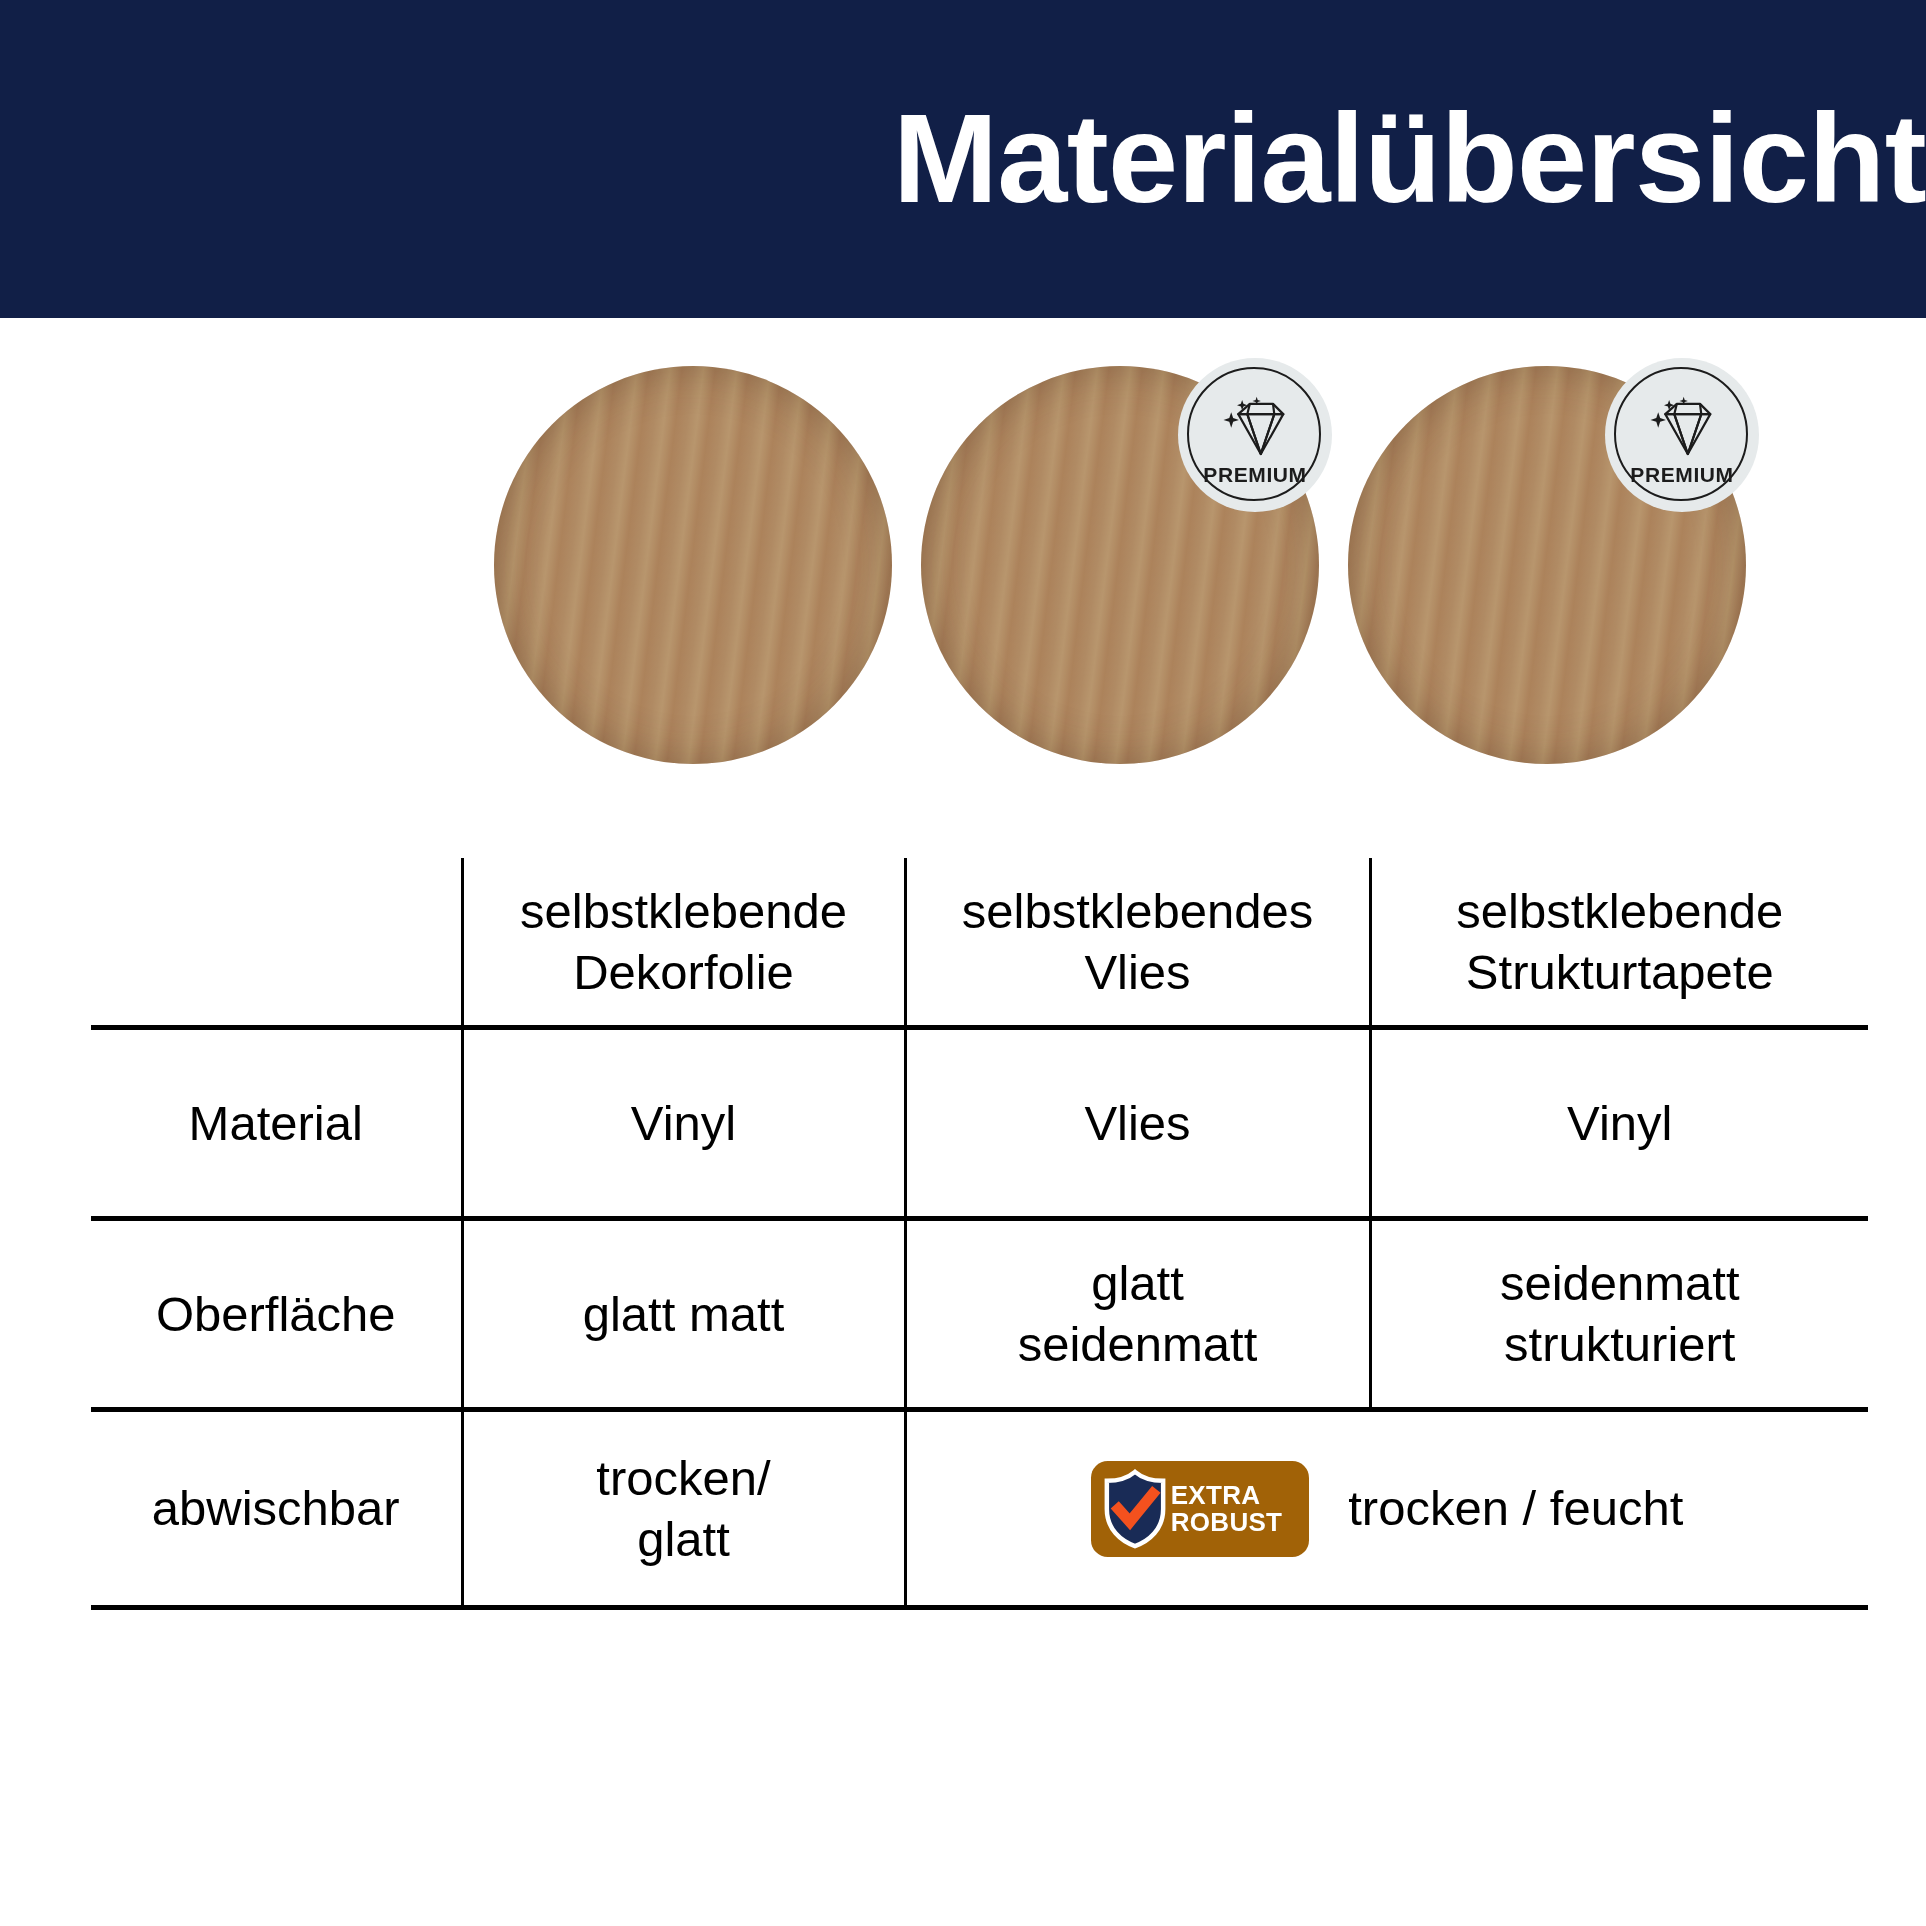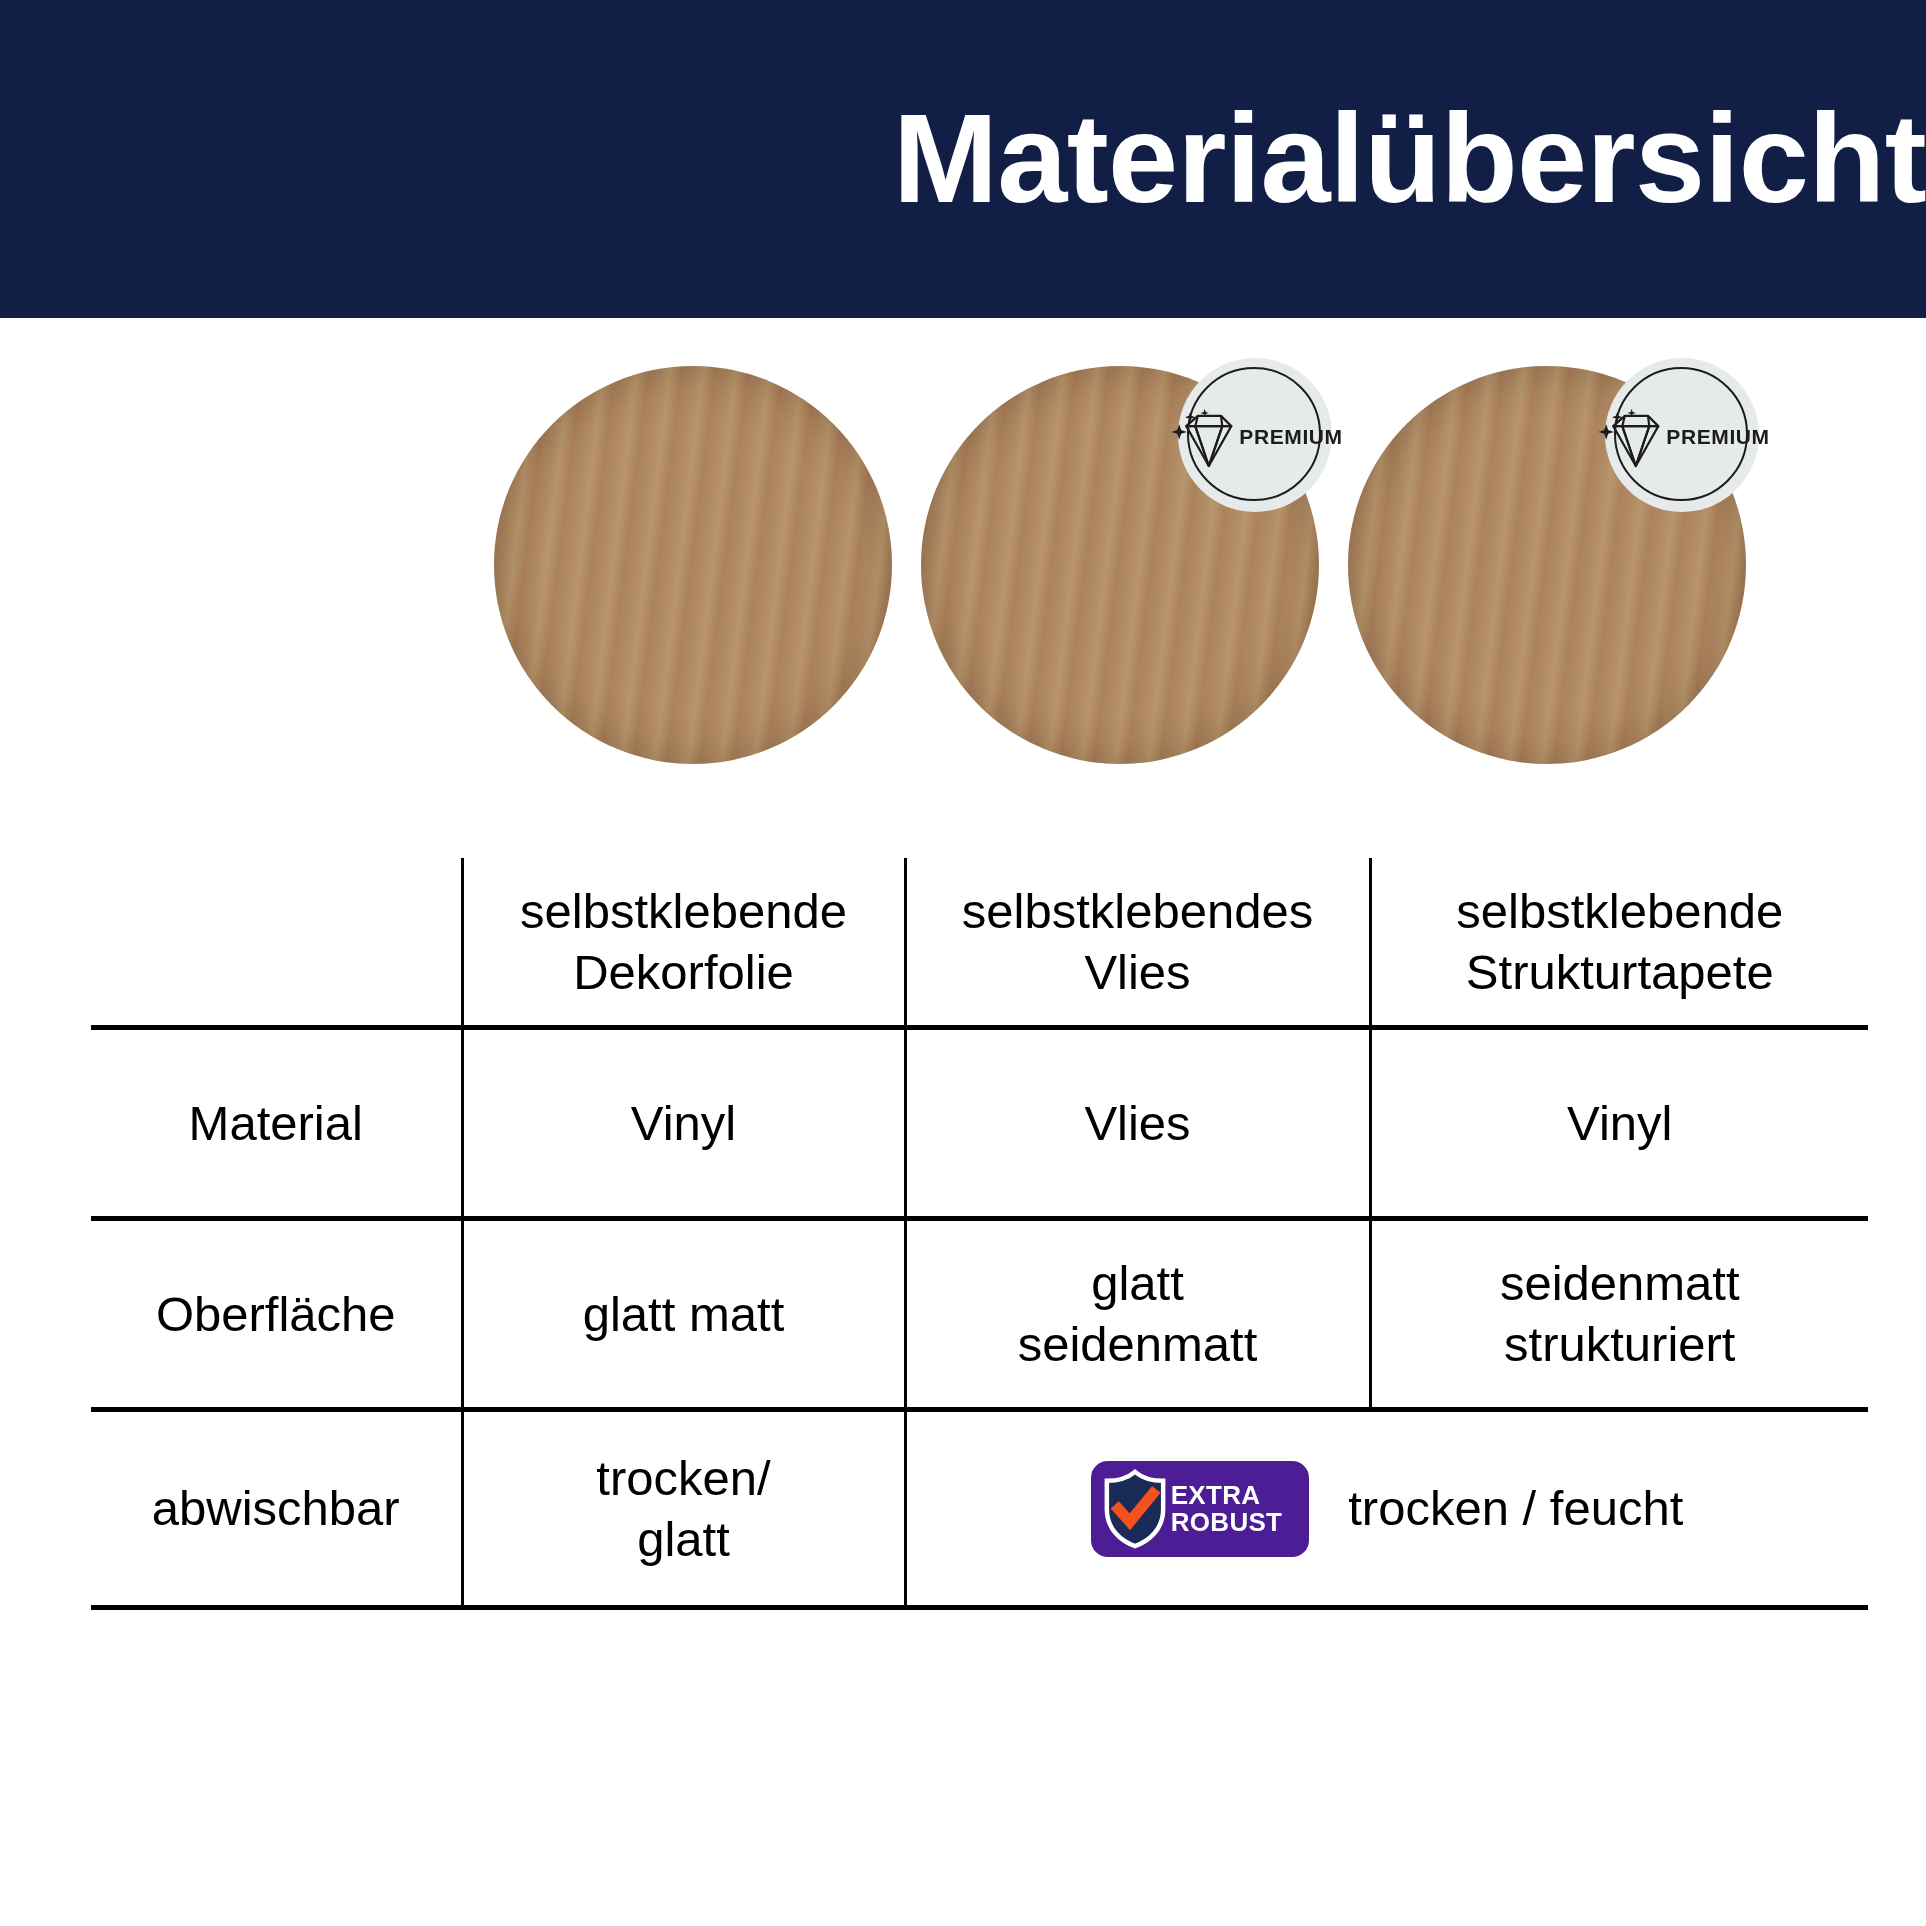--- a/index.html
+++ b/index.html
@@ -94,21 +94,21 @@
       );
     mix-blend-mode:overlay;
   }
 
   
   .premium-badge{
     position:absolute;
     right:-13px;top:-7.7px;
     width:154px;height:154px;border-radius:50%;
     background:#e6eaeb;
-    display:flex;flex-direction:row;align-items:center;justify-content:center;
+    display:flex;flex-direction:column;align-items:center;justify-content:center;
   }
   .premium-badge .ring{
     position:absolute;left:9px;top:9px;width:134px;height:134px;
     border-radius:50%;border:2.6px solid #1c1c1c;box-sizing:border-box;
   }
   .premium-badge .gem{
     position:relative;width:72px;height:62px;margin-top:10.3px;margin-bottom:2.6px;
   }
   .premium-badge .label{
     position:relative;
@@ -159,21 +159,21 @@
   .row-wipe td{height:193px;}
 
   .wide-cell{
     display:flex;align-items:center;justify-content:center;gap:39px;
   }
 
   
   .robust-badge{
     position:relative;
     width:218px;height:96px;border-radius:16.7px;
-    background:#4c1d95;
+    background:#a16207;
     display:flex;align-items:center;
     flex:0 0 auto;
   }
   .robust-badge .shield{
     position:relative;
     width:64px;height:80px;margin-left:11.6px;margin-right:3.9px;flex:0 0 auto;
   }
   .robust-badge .rb-text{
     display:flex;flex-direction:column;justify-content:center;
     color:#ffffff;font-weight:bold;line-height:1.02;

